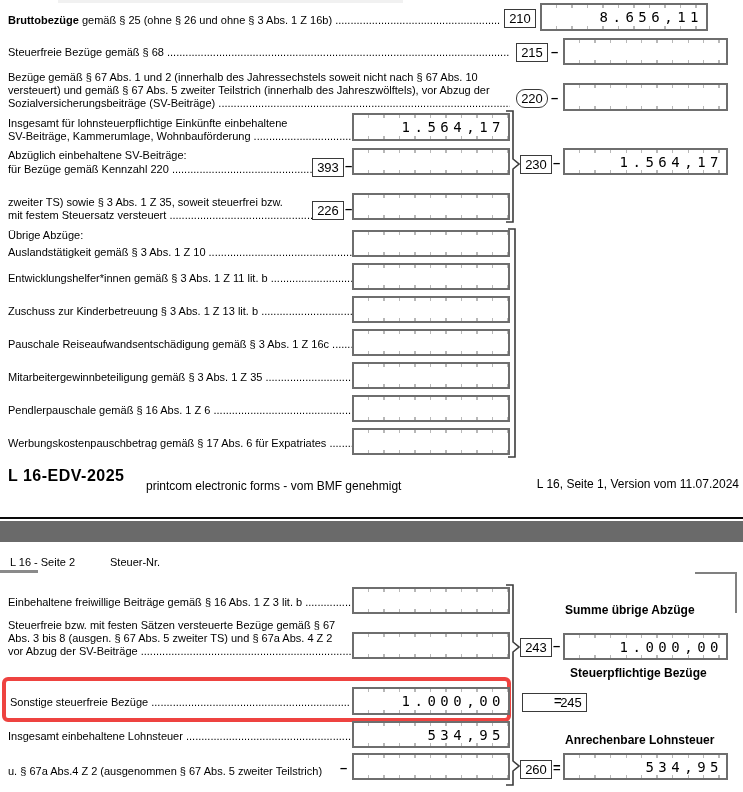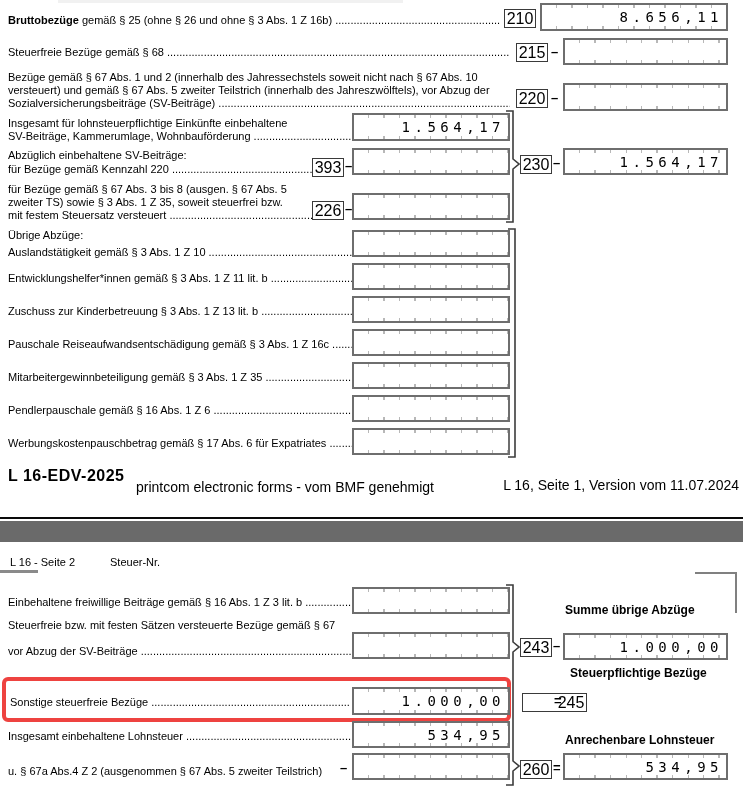--- a/index.html
+++ b/index.html
@@ -8,56 +8,56 @@
   .lbl{position:absolute;font-size:11px;line-height:13.5px;white-space:nowrap;overflow:hidden;color:#000;}
   .b{font-weight:bold;}
   .fbox{position:absolute;background:#fff;border:2px solid #6e6e6e;box-sizing:border-box;}
   .fbox::before,.fbox::after{content:"";position:absolute;left:0;right:0;height:3px;
      background:repeating-linear-gradient(to right,transparent 0 14px,#b8b8b8 14px 15.5px);}
   .fbox::before{top:0;}
   .fbox::after{bottom:0;}
   .val{position:absolute;right:3px;top:0;bottom:0;display:flex;align-items:center;
        font-family:"DejaVu Sans Mono","Liberation Mono",monospace;font-size:14px;letter-spacing:4.5px;}
   .code{position:absolute;width:30px;height:17px;border:1.5px solid #3a3a3a;background:#fff;
-        display:flex;align-items:center;justify-content:center;font-size:16px;box-sizing:content-box;}
+        display:flex;align-items:center;justify-content:center;font-size:13px;box-sizing:content-box;}
   .op{position:absolute;font-size:13px;font-weight:bold;}
   .h2r{position:absolute;font-size:12px;font-weight:bold;white-space:nowrap;}
-  .tiny{position:absolute;font-size:14px;white-space:nowrap;color:#000;}
+  .tiny{position:absolute;font-size:12px;white-space:nowrap;color:#000;margin-left:10px;}
   .line{position:absolute;background:#808080;}
   svg.bracket{position:absolute;}
   #band-black{position:absolute;left:0;width:743px;top:517px;height:2px;background:#0a0a0a;}
   #band-gray{position:absolute;left:0;width:743px;top:521px;height:21px;background:#6a6a6a;}
   #top-smudge{position:absolute;left:58px;top:0;width:345px;height:3px;background:#f1f1f1;}
   #highlight-red{position:absolute;left:2px;top:677px;width:509px;height:45px;
                  border:4px solid #ee4340;border-radius:6px;box-sizing:border-box;}
   #formid{position:absolute;left:8px;top:467px;font-size:16px;font-weight:bold;letter-spacing:.5px;white-space:nowrap;}
 </style>
 </head>
 <body>
 
 <div id="canvas">
   <div id="top-smudge"></div>
 
   <div class="lbl" style="left:8px;top:14px;width:492px;"><span class="b">Bruttobezüge</span> <span>gemäß § 25 (ohne § 26 und ohne § 3 Abs. 1 Z 16b) ........................................................</span></div>
   <div class="code" style="left:504px;top:9px;">210</div>
-  <div class="fbox" style="left:540px;top:3px;width:188px;height:28px;">
+  <div class="fbox" style="left:540px;top:3px;width:168px;height:28px;">
       <span class="val">8.656,11</span>
     </div>
 
   <div class="lbl" style="left:8px;top:46px;width:502px;">Steuerfreie Bezüge gemäß § 68 ......................................................................................................................................</div>
   <div class="code" style="left:516px;top:43px;">215</div>
   <div class="op" style="left:551px;top:44px;">–</div>
   <div class="fbox" style="left:563px;top:38px;width:165px;height:27px;">
       <span class="val"></span>
     </div>
 
   <div class="lbl" style="left:8px;top:71px;width:502px;">Bezüge gemäß § 67 Abs. 1 und 2 (innerhalb des Jahressechstels soweit nicht nach § 67 Abs. 10</div>
   <div class="lbl" style="left:8px;top:84px;width:502px;">versteuert) und gemäß § 67 Abs. 5 zweiter Teilstrich (innerhalb des Jahreszwölftels), vor Abzug der</div>
   <div class="lbl" style="left:8px;top:97px;width:502px;">Sozialversicherungsbeiträge (SV-Beiträge) ......................................................................................................................</div>
-  <div class="code" style="left:516px;top:89px;">220</div>
+  <div class="code" style="left:516px;top:89px;border-radius:9px;">220</div>
   <div class="op" style="left:551px;top:90px;">–</div>
   <div class="fbox" style="left:563px;top:83px;width:165px;height:28px;">
       <span class="val"></span>
     </div>
 
   <div class="lbl" style="left:8px;top:117px;width:344px;">Insgesamt für lohnsteuerpflichtige Einkünfte einbehaltene</div>
   <div class="lbl" style="left:8px;top:130px;width:344px;">SV-Beiträge, Kammerumlage, Wohnbauförderung ................................................</div>
   <div class="fbox" style="left:352px;top:113px;width:158px;height:28px;">
       <span class="val">1.564,17</span>
     </div>
@@ -73,21 +73,20 @@
   <svg class="bracket" style="left:504px;top:110px;" width="16" height="114" viewBox="0 0 16 114">
     <path d="M2 1 H9 V49 L15 54 L9 59 V112 H2" fill="none" stroke="#3c3c3c" stroke-width="1.6"></path>
   </svg>
 
   <div class="code" style="left:520px;top:155px;">230</div>
   <div class="op" style="left:553px;top:155px;">–</div>
   <div class="fbox" style="left:563px;top:148px;width:165px;height:27px;">
       <span class="val">1.564,17</span>
     </div>
 
-  <div class="lbl" style="left:8px;top:183px;width:304px;">für Bezüge gemäß § 67 Abs. 3 bis 8 (ausgen. § 67 Abs. 5</div>
   <div class="lbl" style="left:8px;top:196px;width:304px;">zweiter TS) sowie § 3 Abs. 1 Z 35, soweit steuerfrei bzw.</div>
   <div class="lbl" style="left:8px;top:209px;width:304px;">mit festem Steuersatz versteuert ..............................................................</div>
   <div class="code" style="left:312px;top:201px;">226</div>
   <div class="op" style="left:345px;top:201px;">–</div>
   <div class="fbox" style="left:352px;top:193px;width:158px;height:27px;">
       <span class="val"></span>
     </div>
 
   <div class="lbl" style="left:8px;top:229px;width:200px;">Übrige Abzüge:</div>
 
@@ -144,20 +143,21 @@
   <div class="line" style="left:735px;top:572px;width:2px;height:41px;"></div>
 
   <div class="lbl" style="left:8px;top:596px;width:344px;">Einbehaltene freiwillige Beiträge gemäß § 16 Abs. 1 Z 3 lit. b .............................</div>
   <div class="fbox" style="left:352px;top:587px;width:158px;height:27px;">
       <span class="val"></span>
     </div>
 
   <div class="h2r" style="left:565px;top:603px;">Summe übrige Abzüge</div>
 
   <div class="lbl" style="left:8px;top:619px;width:344px;">Steuerfreie bzw. mit festen Sätzen versteuerte Bezüge gemäß § 67</div>
+  <div class="lbl" style="left:8px;top:632px;width:344px;">Abs. 3 bis 8 (ausgen. § 67 Abs. 5 zweiter TS) und § 67a Abs. 4 Z 2</div>
   <div class="lbl" style="left:8px;top:645px;width:344px;">vor Abzug der SV-Beiträge ..............................................................................</div>
   <div class="fbox" style="left:352px;top:632px;width:158px;height:27px;">
       <span class="val"></span>
     </div>
   <div class="code" style="left:520px;top:638px;">243</div>
   <div class="op" style="left:553px;top:638px;">–</div>
   <div class="fbox" style="left:563px;top:633px;width:165px;height:27px;">
       <span class="val">1.000,00</span>
     </div>
 

